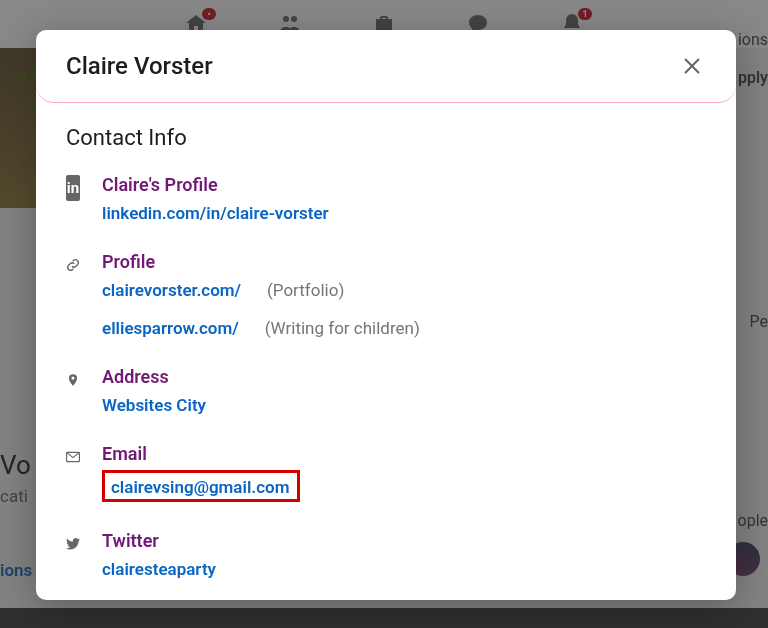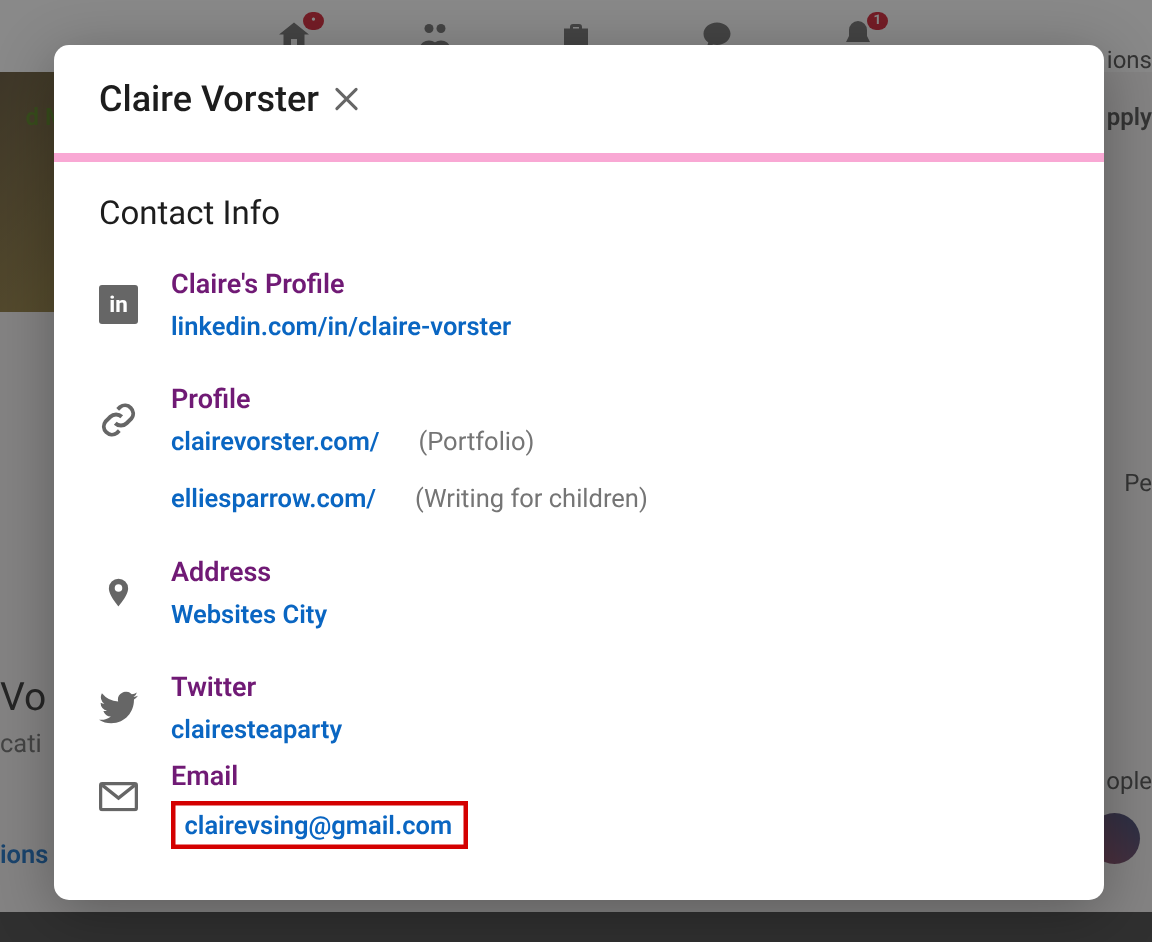--- a/index.html
+++ b/index.html
@@ -43,23 +43,24 @@
     position: absolute;
     top: 30px; left: 36px;
     width: 700px; height: 570px;
     background: #fff;
     border-radius: 10px;
     box-shadow: 0 8px 40px rgba(0,0,0,0.3);
     display: flex; flex-direction: column;
     overflow: hidden;
   }
   .modal-header {
-    display: flex; align-items: center; justify-content: flex-start;
+    display: flex; align-items: center; justify-content: space-between;
     padding: 18px 26px 18px 30px;
-    border-bottom: 6px solid #f9a8d4;
+    border-bottom: 1px solid #f9a8d4;
+    border-radius: 18px;
   }
   .modal-title {
     font-size: 24px; font-weight: 500; color: #1d1d1d;
   }
   .close-btn {
     width: 36px; height: 36px; display: flex; align-items: center; justify-content: center;
     color: #666; cursor: pointer; border-radius: 50%;
   }
   .modal-body-wrap {
     flex: 1; position: relative; overflow: hidden;
@@ -71,21 +72,21 @@
   .modal-body::-webkit-scrollbar { width: 16px; }
   .modal-body::-webkit-scrollbar-track { background: #f1f1f1; }
   .modal-body::-webkit-scrollbar-thumb { background: #c1c1c1; }
   .section-heading {
     font-size: 22px; font-weight: 400; color: #1d1d1d; margin-bottom: 24px;
   }
   .info-row {
     display: flex; align-items: flex-start; gap: 22px; margin-bottom: 28px;
   }
   .info-icon {
-    width: 26px; height: 26px; flex-shrink: 0; color: #666; margin-top: 11px;
+    width: 14px; height: 26px; flex-shrink: 0; color: #666; margin-top: 1px;
     display: flex; align-items: center; justify-content: center;
   }
   .info-content { flex: 1; }
   .info-label {
     font-size: 18px; font-weight: 600; color: #701a75; margin-bottom: 8px;
   }
   .info-link {
     font-size: 17px; color: #0a66c2; font-weight: 600; text-decoration: none;
     display: inline-block;
   }
@@ -213,42 +214,42 @@
           <svg width="22" height="26" viewBox="0 0 24 24" fill="currentColor">
               <path d="M12 2a7 7 0 00-7 7c0 5 7 13 7 13s7-8 7-13a7 7 0 00-7-7zm0 9.5A2.5 2.5 0 1112 6a2.5 2.5 0 010 5.5z"></path>
             </svg>
         </div>
         <div class="info-content">
           <div class="info-label">Address</div>
           <a href="#" class="info-link">Websites City</a>
         </div>
       </div>
 
-      <div class="info-row" style="margin-bottom:10px">
-        <div class="info-icon">
-          <svg width="26" height="22" viewBox="0 0 24 20" fill="currentColor">
-              <path d="M24 2.4a9.8 9.8 0 01-2.8.8A4.9 4.9 0 0023.3.4a9.9 9.9 0 01-3.1 1.2A4.9 4.9 0 0011.8 6a13.9 13.9 0 01-10-5.1 4.9 4.9 0 001.5 6.5A4.9 4.9 0 011 6.8v.1a4.9 4.9 0 003.9 4.8 4.9 4.9 0 01-2.2.1 4.9 4.9 0 004.6 3.4A9.9 9.9 0 010 17.2 13.9 13.9 0 007.5 19.4c9 0 14-7.5 14-14v-.6A10 10 0 0024 2.4z"></path>
-            </svg>
-        </div>
-        <div class="info-content">
-          <div class="info-label">Twitter</div>
-          <a href="#" class="info-link">clairesteaparty</a>
-        </div>
-      </div>
-
       <div class="info-row">
         <div class="info-icon">
           <svg width="26" height="20" viewBox="0 0 24 18" fill="none" stroke="currentColor" stroke-width="2">
               <rect x="1" y="1" width="22" height="16" rx="1"></rect>
               <path d="M2 2l10 8 10-8"></path>
             </svg>
         </div>
         <div class="info-content">
           <div class="info-label">Email</div>
           <span class="highlight-box">
             <a href="#" class="info-link">clairevsing@gmail.com</a>
           </span>
         </div>
       </div>
 
+      <div class="info-row" style="margin-bottom:10px">
+        <div class="info-icon">
+          <svg width="26" height="22" viewBox="0 0 24 20" fill="currentColor">
+              <path d="M24 2.4a9.8 9.8 0 01-2.8.8A4.9 4.9 0 0023.3.4a9.9 9.9 0 01-3.1 1.2A4.9 4.9 0 0011.8 6a13.9 13.9 0 01-10-5.1 4.9 4.9 0 001.5 6.5A4.9 4.9 0 011 6.8v.1a4.9 4.9 0 003.9 4.8 4.9 4.9 0 01-2.2.1 4.9 4.9 0 004.6 3.4A9.9 9.9 0 010 17.2 13.9 13.9 0 007.5 19.4c9 0 14-7.5 14-14v-.6A10 10 0 0024 2.4z"></path>
+            </svg>
+        </div>
+        <div class="info-content">
+          <div class="info-label">Twitter</div>
+          <a href="#" class="info-link">clairesteaparty</a>
+        </div>
+      </div>
+
     </div>
   </div>
 </div>
 
 </body></html>

